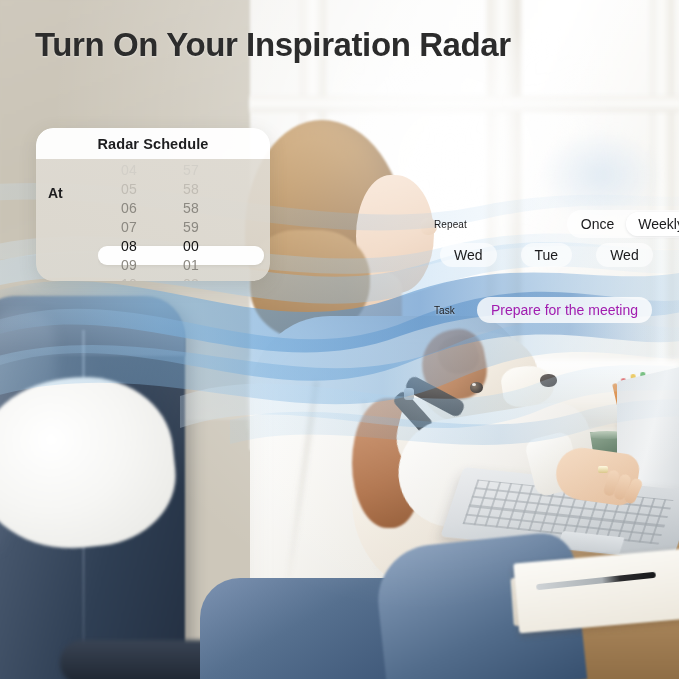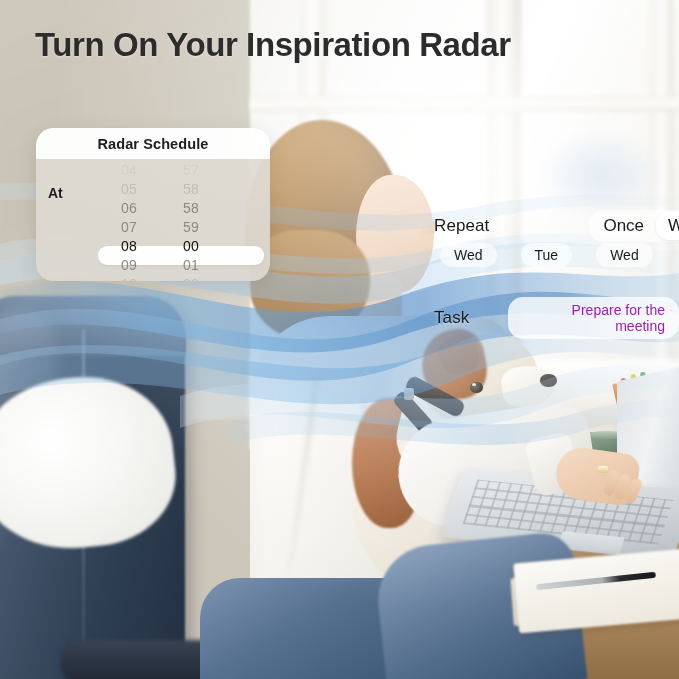--- a/index.html
+++ b/index.html
@@ -240,37 +240,37 @@
     box-shadow:0 1px 3px rgba(110,105,95,.13);}
   .wheel-rows{position:absolute;left:0;top:0;width:172px;}
   .wrow{display:flex;height:19px;align-items:flex-end;position:relative;}
   .wcell{width:62px;text-align:center;font-size:14px;color:#8b8881;letter-spacing:.3px;}
   .wrow.sel .wcell{color:#111;font-weight:normal;}
   .wrow.fade-a .wcell{color:#c0bcb4;}
   .wrow.fade-b .wcell{color:#d2cfc8;}
 
   
   .ctl{position:absolute;z-index:8;}
-  .lbl{font-size:17px;color:#1b1b1d;letter-spacing:.1px;
+  .lbl{font-size:10px;color:#1b1b1d;letter-spacing:.1px;
     text-shadow:0 1px 2px rgba(255,255,255,.55);}
 
   .repeat-row{left:434px;top:210px;display:flex;align-items:center;}
   .repeat-lbl{margin-right:100px;}
   .seg{background:rgba(255,255,255,.70);border-radius:15px;padding:2px;
     display:inline-flex;align-items:center;}
-  .seg-item{padding:4px 12px;border-radius:13px;font-size:17px;color:#1b1b1d;
+  .seg-item{padding:4px 12px;border-radius:13px;font-size:14px;color:#1b1b1d;
     display:inline-flex;align-items:center;justify-content:center;}
   .seg-item.on{background:rgba(255,255,255,.98);box-shadow:0 1px 3px rgba(110,115,125,.18);}
 
   .days-row{left:440px;top:243px;display:flex;align-items:center;gap:24px;}
   .day-chip{padding:4px 14px;border-radius:14px;font-size:14px;color:#1b1b1d;
     background:rgba(255,255,255,.62);}
 
   .task-row{left:434px;top:297px;display:flex;align-items:center;}
-  .task-lbl{margin-right:39px;}
+  .task-lbl{margin-right:22px;}
   .task-pill{padding:5px 14px;border-radius:15px;font-size:14px;color:#a21caf;
     background:rgba(255,255,255,.80);text-align:right;}
 </style>
 </head>
 <body>
 
 <div class="stage">
 
   <div class="photo">
     <div class="wall"></div>

